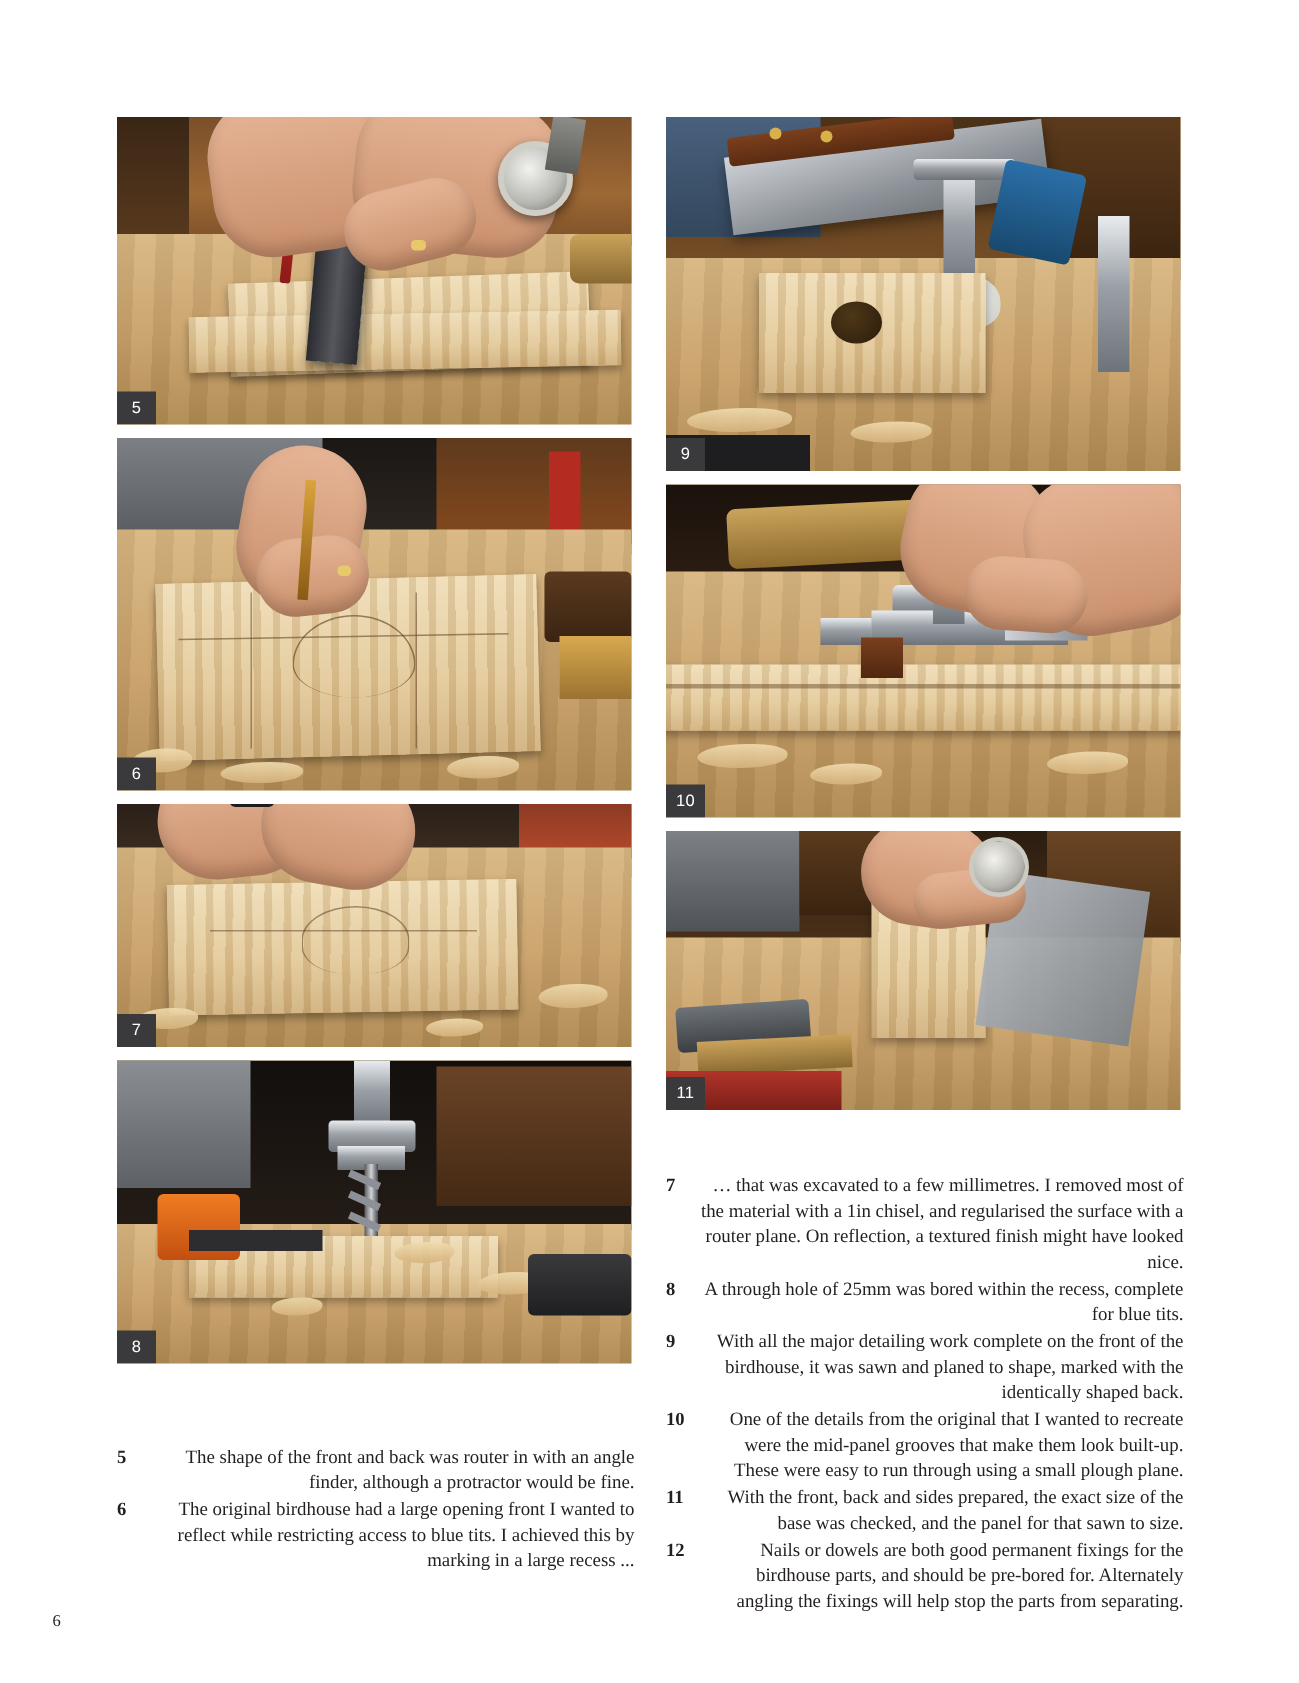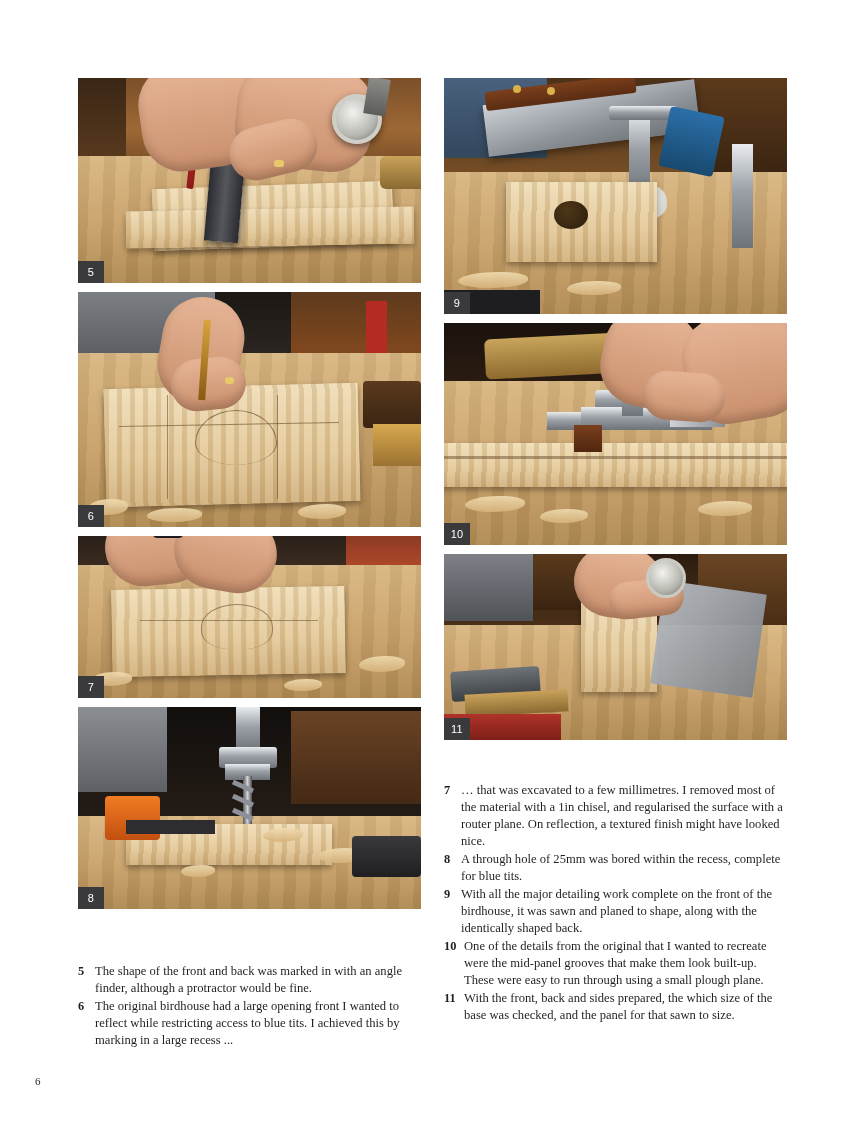--- a/index.html
+++ b/index.html
@@ -129,21 +129,21 @@
     font-family: "Liberation Serif", serif;
     font-weight: bold;
     width: 17px;
     flex: 0 0 17px;
     text-align: left;
     font-size: 12.4px;
   }
   .step-num.wide { width: 20px; flex: 0 0 20px; }
   .step-text {
     flex: 1 1 auto;
-    text-align: left;
+    text-align: right;
   }
   .left-text {
     position: absolute;
     left: 78px;
     top: 963px;
     width: 345px;
   }
   .right-text {
     position: absolute;
     left: 444px;
@@ -349,45 +349,49 @@
         <div style="position:absolute;left:6%;top:74%;width:30%;height:12%;background:linear-gradient(180deg,#c9a25a,#8a6a32);transform:rotate(-3deg);"></div>
         <div style="position:absolute;left:0;top:86%;width:34%;height:14%;background:linear-gradient(180deg,#b0332a,#7d2018);"></div>
       </div>
       <div class="caption-num">11</div>
     </div>
   </div>
 
   <div class="left-text steps">
     <div class="step">
       <div class="step-num">5</div>
-      <div class="step-text">The shape of the front and back was marked in with an angle finder, although a protractor would be fine.</div>
+      <div class="step-text">The shape of the front and back was router in with an angle finder, although a protractor would be fine.</div>
     </div>
     <div class="step">
       <div class="step-num">6</div>
       <div class="step-text">The original birdhouse had a large opening front I wanted to reflect while restricting access to blue tits. I achieved this by marking in a large recess ...</div>
     </div>
   </div>
 
   <div class="right-text steps">
     <div class="step">
       <div class="step-num">7</div>
       <div class="step-text">… that was excavated to a few millimetres. I removed most of the material with a 1in chisel, and regularised the surface with a router plane. On reflection, a textured finish might have looked nice.</div>
     </div>
     <div class="step">
       <div class="step-num">8</div>
       <div class="step-text">A through hole of 25mm was bored within the recess, complete for blue tits.</div>
     </div>
     <div class="step">
       <div class="step-num">9</div>
-      <div class="step-text">With all the major detailing work complete on the front of the birdhouse, it was sawn and planed to shape, along with the identically shaped back.</div>
+      <div class="step-text">With all the major detailing work complete on the front of the birdhouse, it was sawn and planed to shape, marked with the identically shaped back.</div>
     </div>
     <div class="step">
       <div class="step-num wide">10</div>
       <div class="step-text">One of the details from the original that I wanted to recreate were the mid-panel grooves that make them look built-up. These were easy to run through using a small plough plane.</div>
     </div>
     <div class="step">
       <div class="step-num wide">11</div>
-      <div class="step-text">With the front, back and sides prepared, the which size of the base was checked, and the panel for that sawn to size.</div>
+      <div class="step-text">With the front, back and sides prepared, the exact size of the base was checked, and the panel for that sawn to size.</div>
+    </div>
+    <div class="step">
+      <div class="step-num wide">12</div>
+      <div class="step-text">Nails or dowels are both good permanent fixings for the birdhouse parts, and should be pre-bored for. Alternately angling the fixings will help stop the parts from separating.</div>
     </div>
   </div>
 
   <div class="folio">6</div>
 </div>
 
 </body></html>

